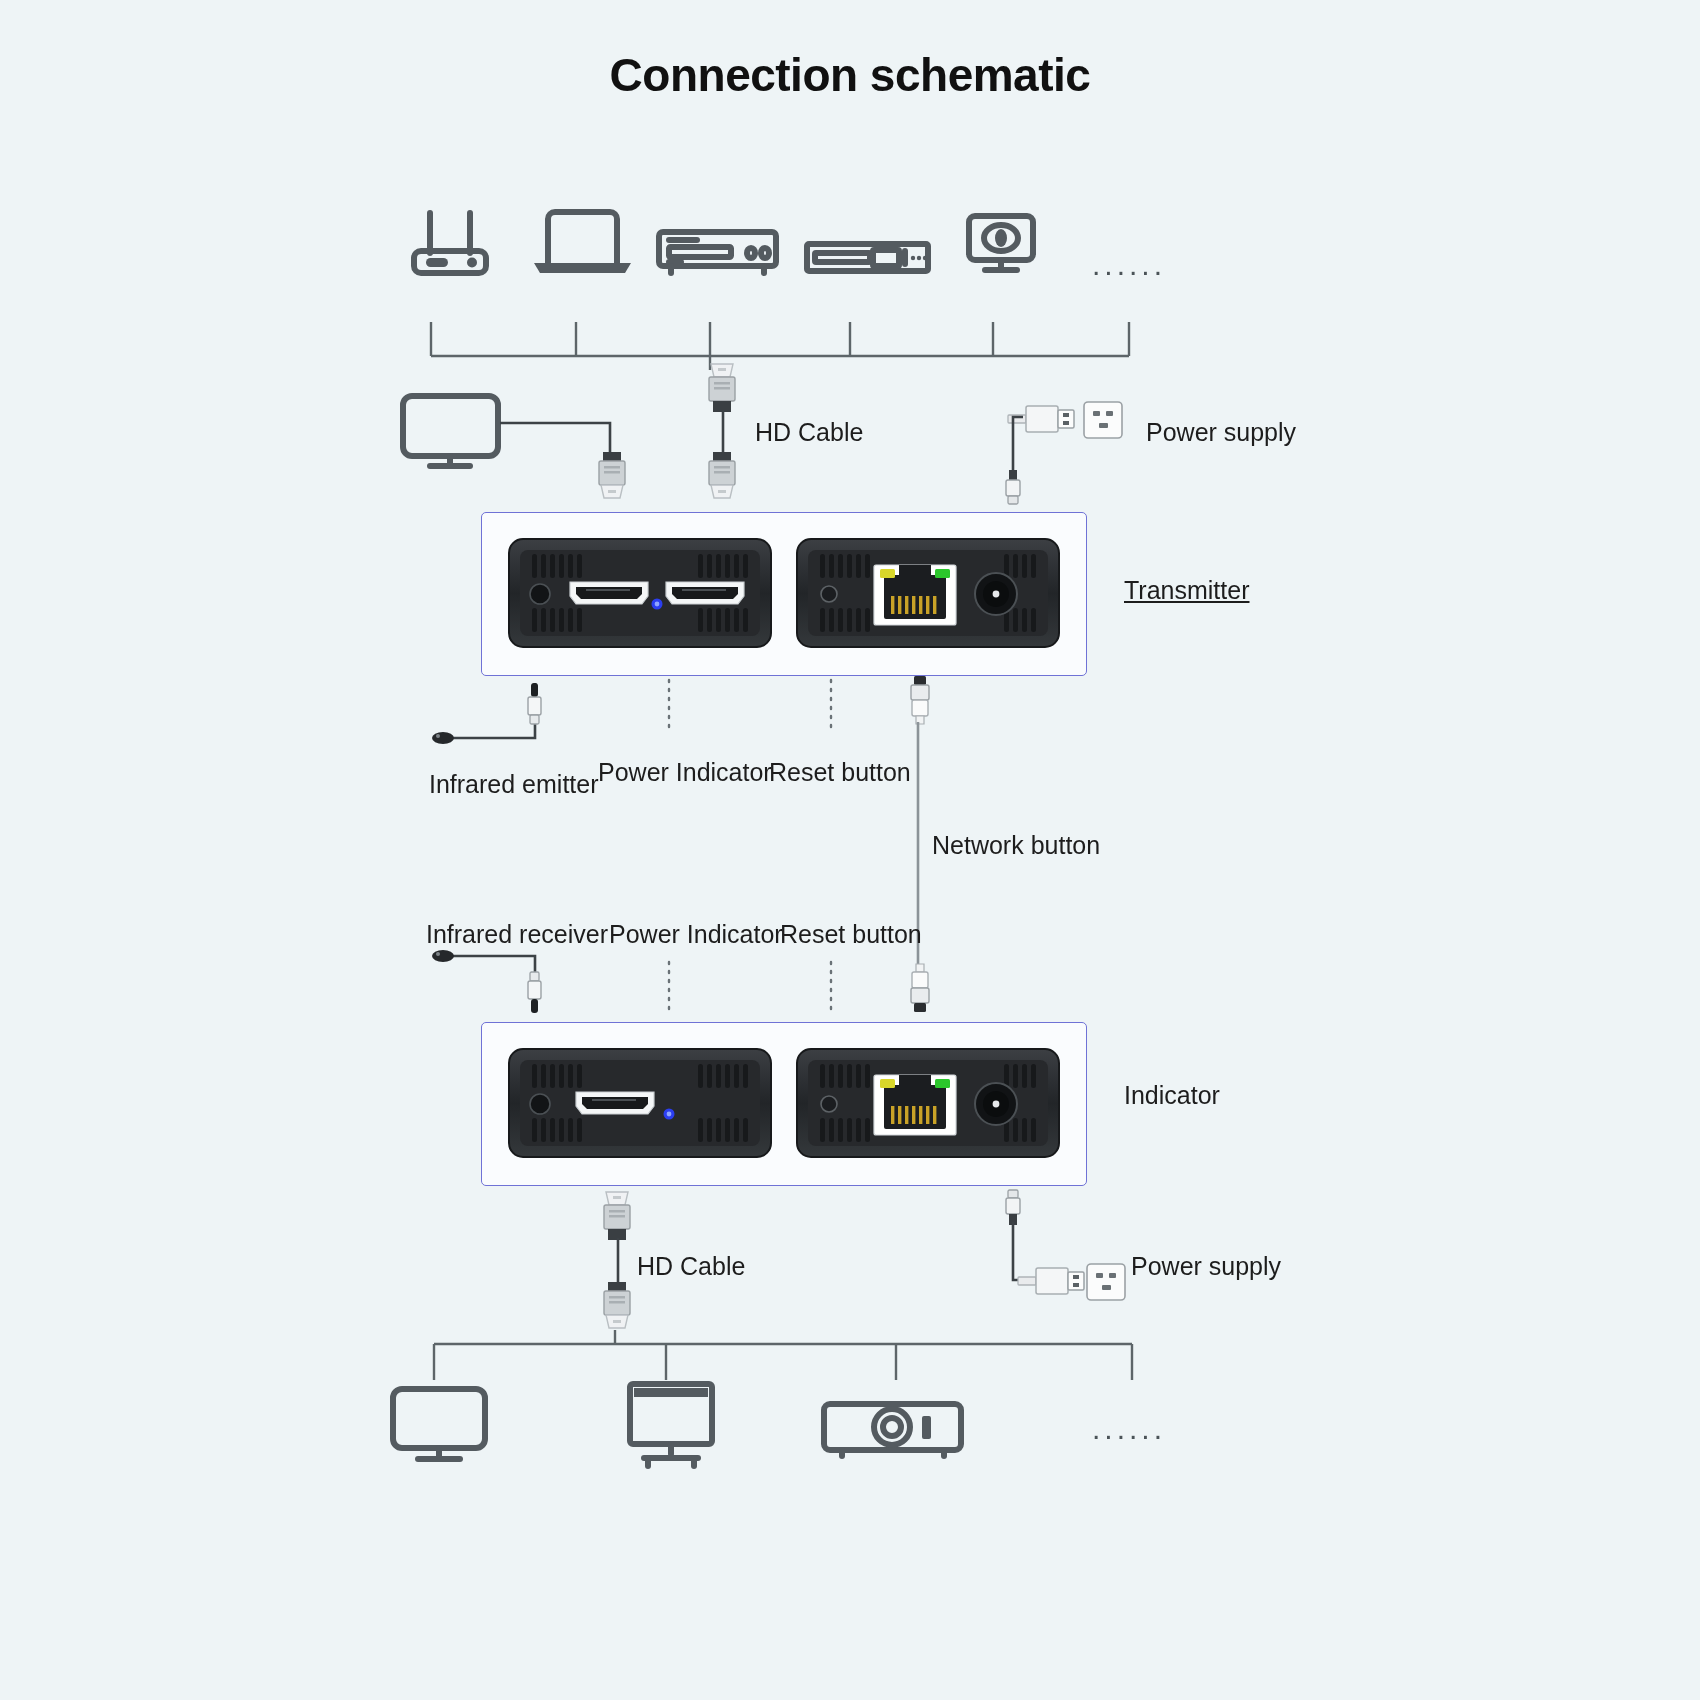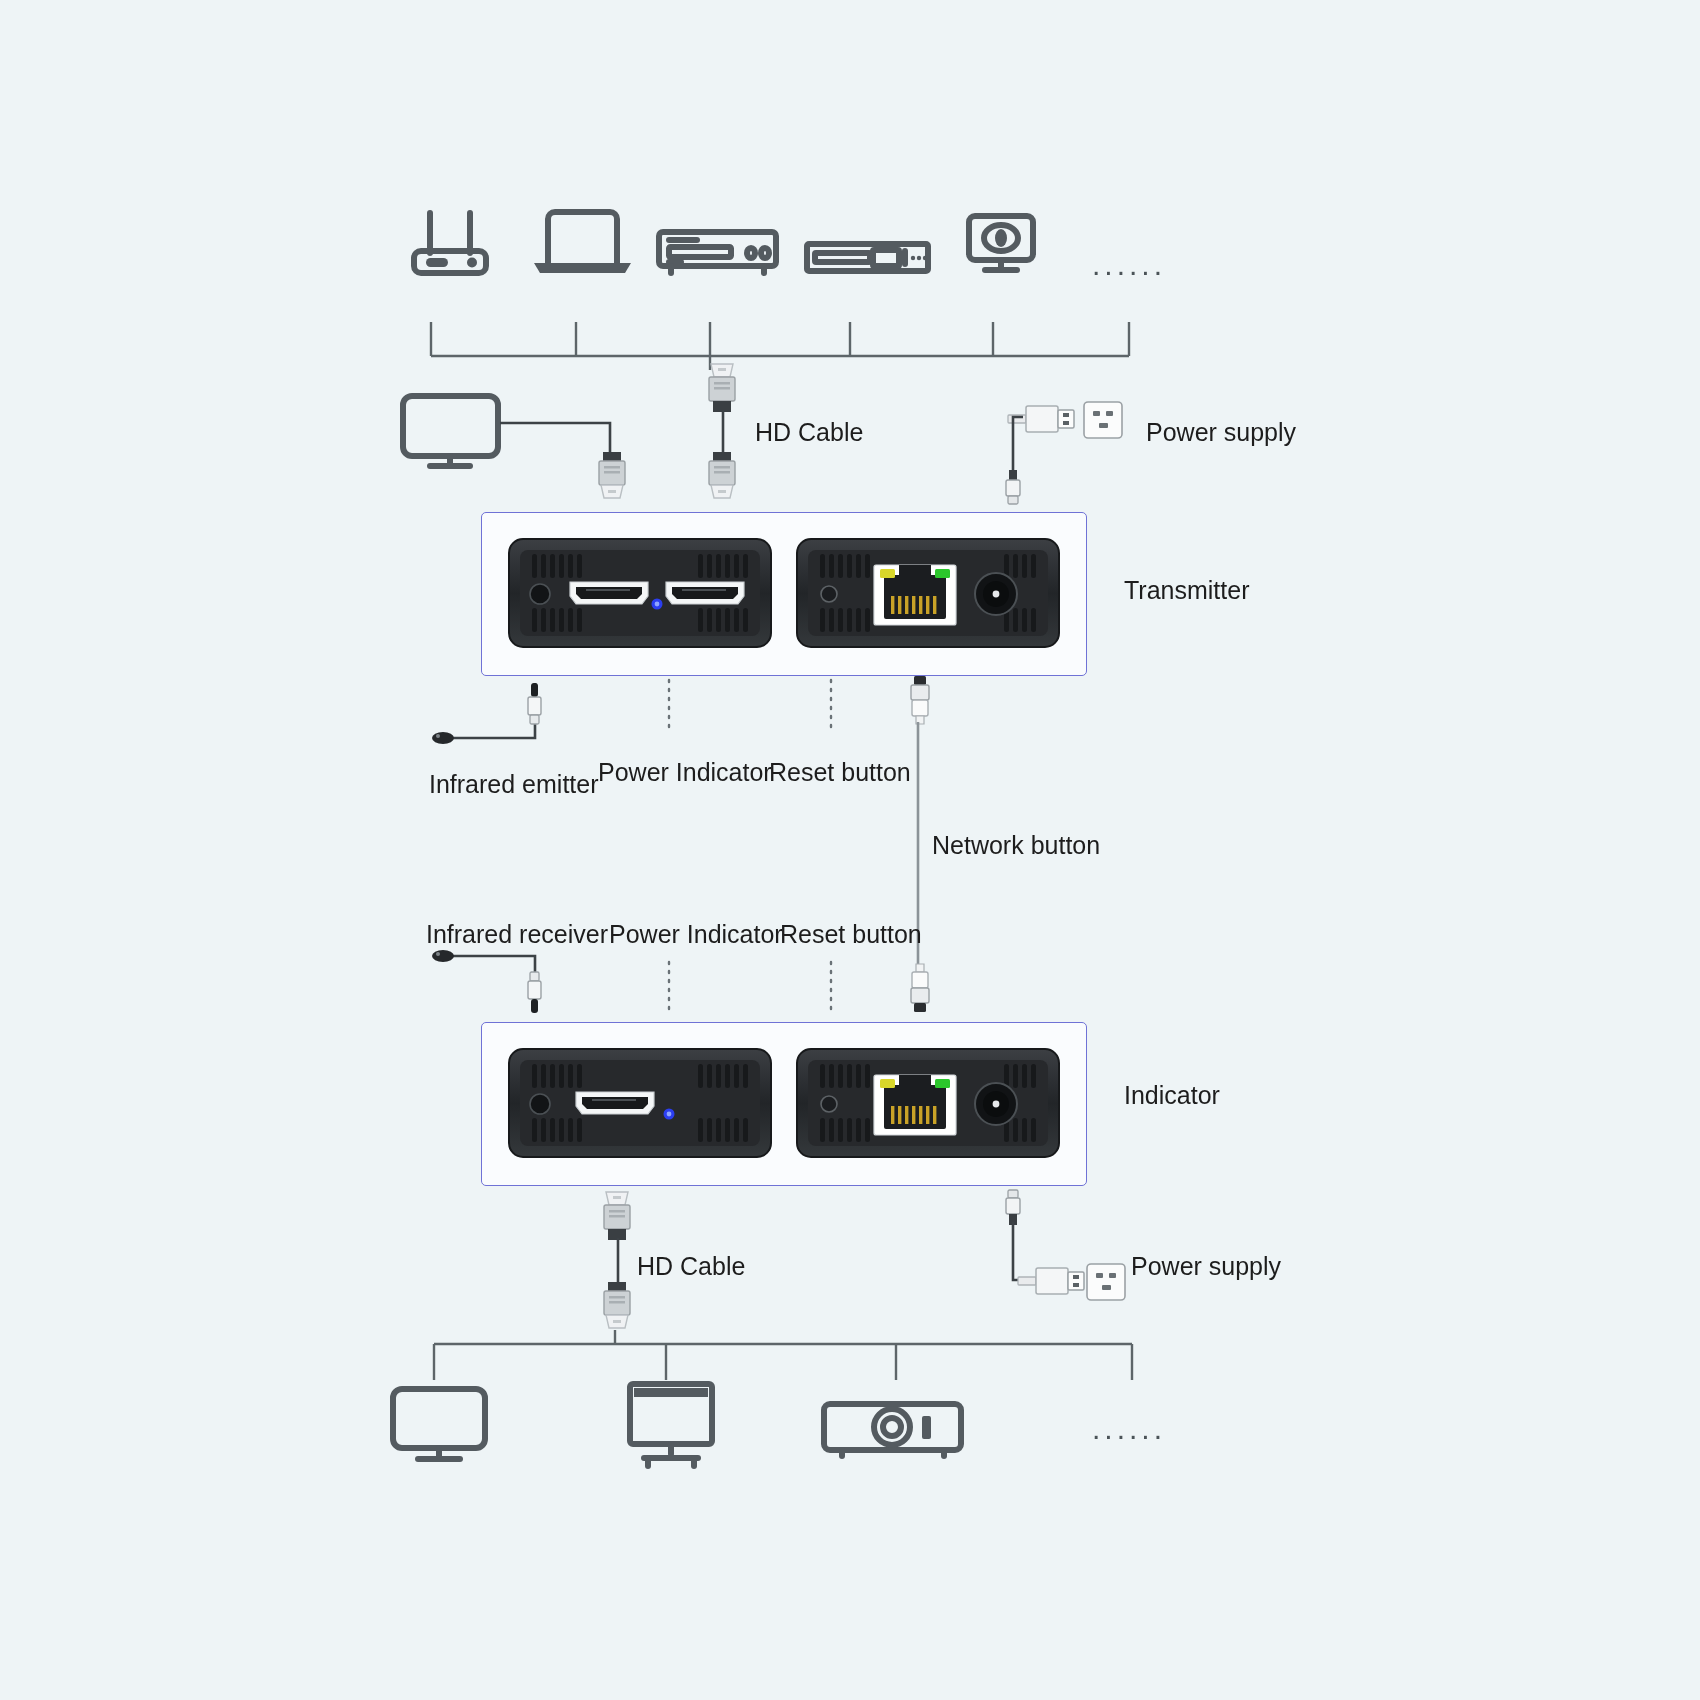--- a/index.html
+++ b/index.html
@@ -29,20 +29,21 @@
   .unitbox{
     position:absolute;border:1.6px solid #6f72d6;border-radius:5px;
     background:#fafcfe;
   }
 </style>
 </head>
 <body>
 
 <div id="stage">
 
+  <div class="abs" id="title">Connection schematic</div>
 
   <div class="abs" style="left:400px;top:205px;">
     <svg width="100" height="70" viewBox="0 0 100 70">
       <path class="stroke-dev" d="M30 8 L30 48"></path>
       <path class="stroke-dev" d="M70 8 L70 48"></path>
       <rect class="stroke-dev" x="14" y="46" width="72" height="22" rx="7"></rect>
       <rect class="fill-dev" x="26" y="53" width="22" height="9" rx="4.5"></rect>
       <circle class="fill-dev" cx="72" cy="57.5" r="5"></circle>
     </svg>
   </div>
@@ -293,21 +294,21 @@
         </g>
       </g>
       <g>
         <circle cx="200" cy="56" r="21" fill="#111315" stroke="#4b5054" stroke-width="2"></circle>
         <circle cx="200" cy="56" r="13" fill="#0b0d0e"></circle>
         <circle cx="200" cy="56" r="3.4" fill="#e8eaec"></circle>
       </g>
     </svg>
   </div>
 
-  <div class="abs lbl" style="left:1124px;top:578px;">Transmitter</div>
+  <div class="abs lbl" style="left:1124px;top:578px;text-decoration:underline;">Transmitter</div>
 
   <div class="abs" style="left:432px;top:683px;">
     <svg width="120" height="68" viewBox="0 0 120 68">
       <path class="wire" d="M103 0 L103 55 L16 55"></path>
       <ellipse cx="11" cy="55" rx="11" ry="6" fill="#25282b"></ellipse>
       <circle cx="6" cy="53" r="2" fill="#7c8287"></circle>
     </svg>
   </div>
   <div class="abs" style="left:524px;top:683px;">
     <svg width="22" height="48" viewBox="0 0 22 48">

